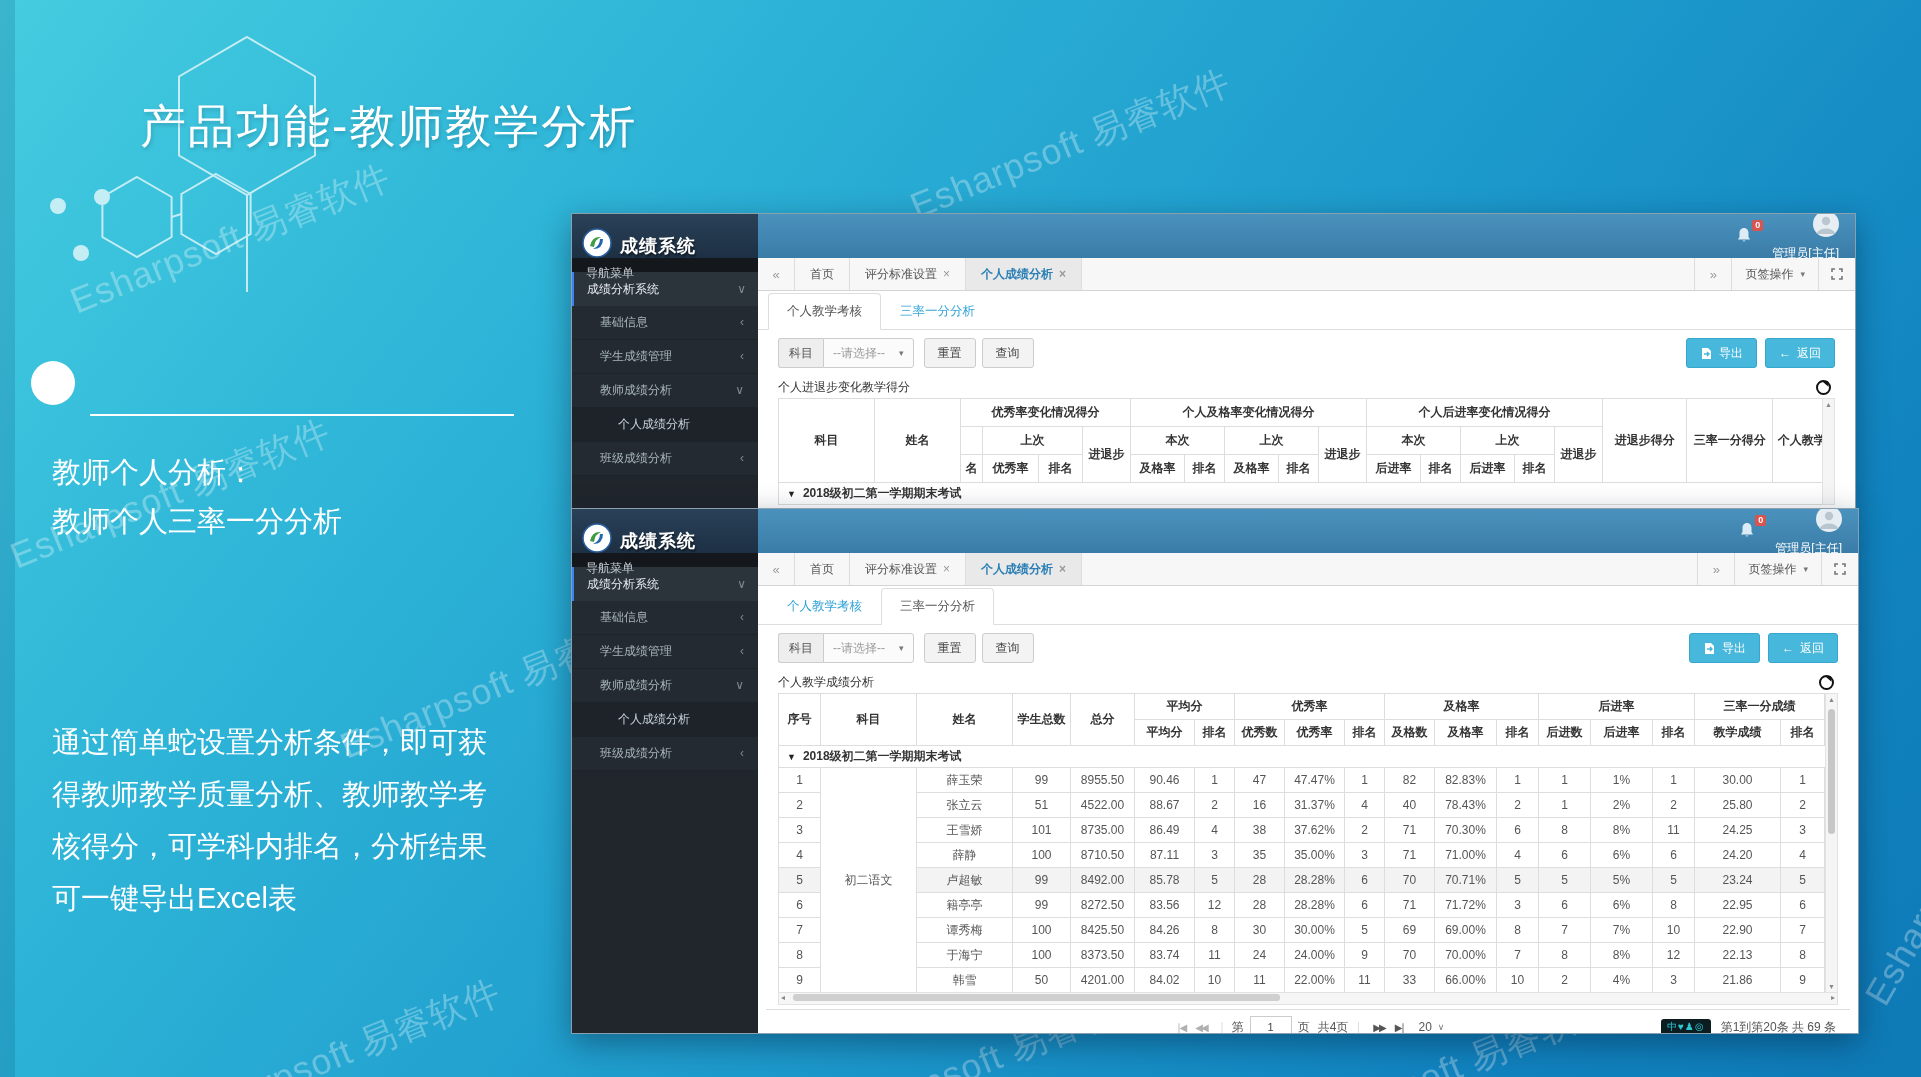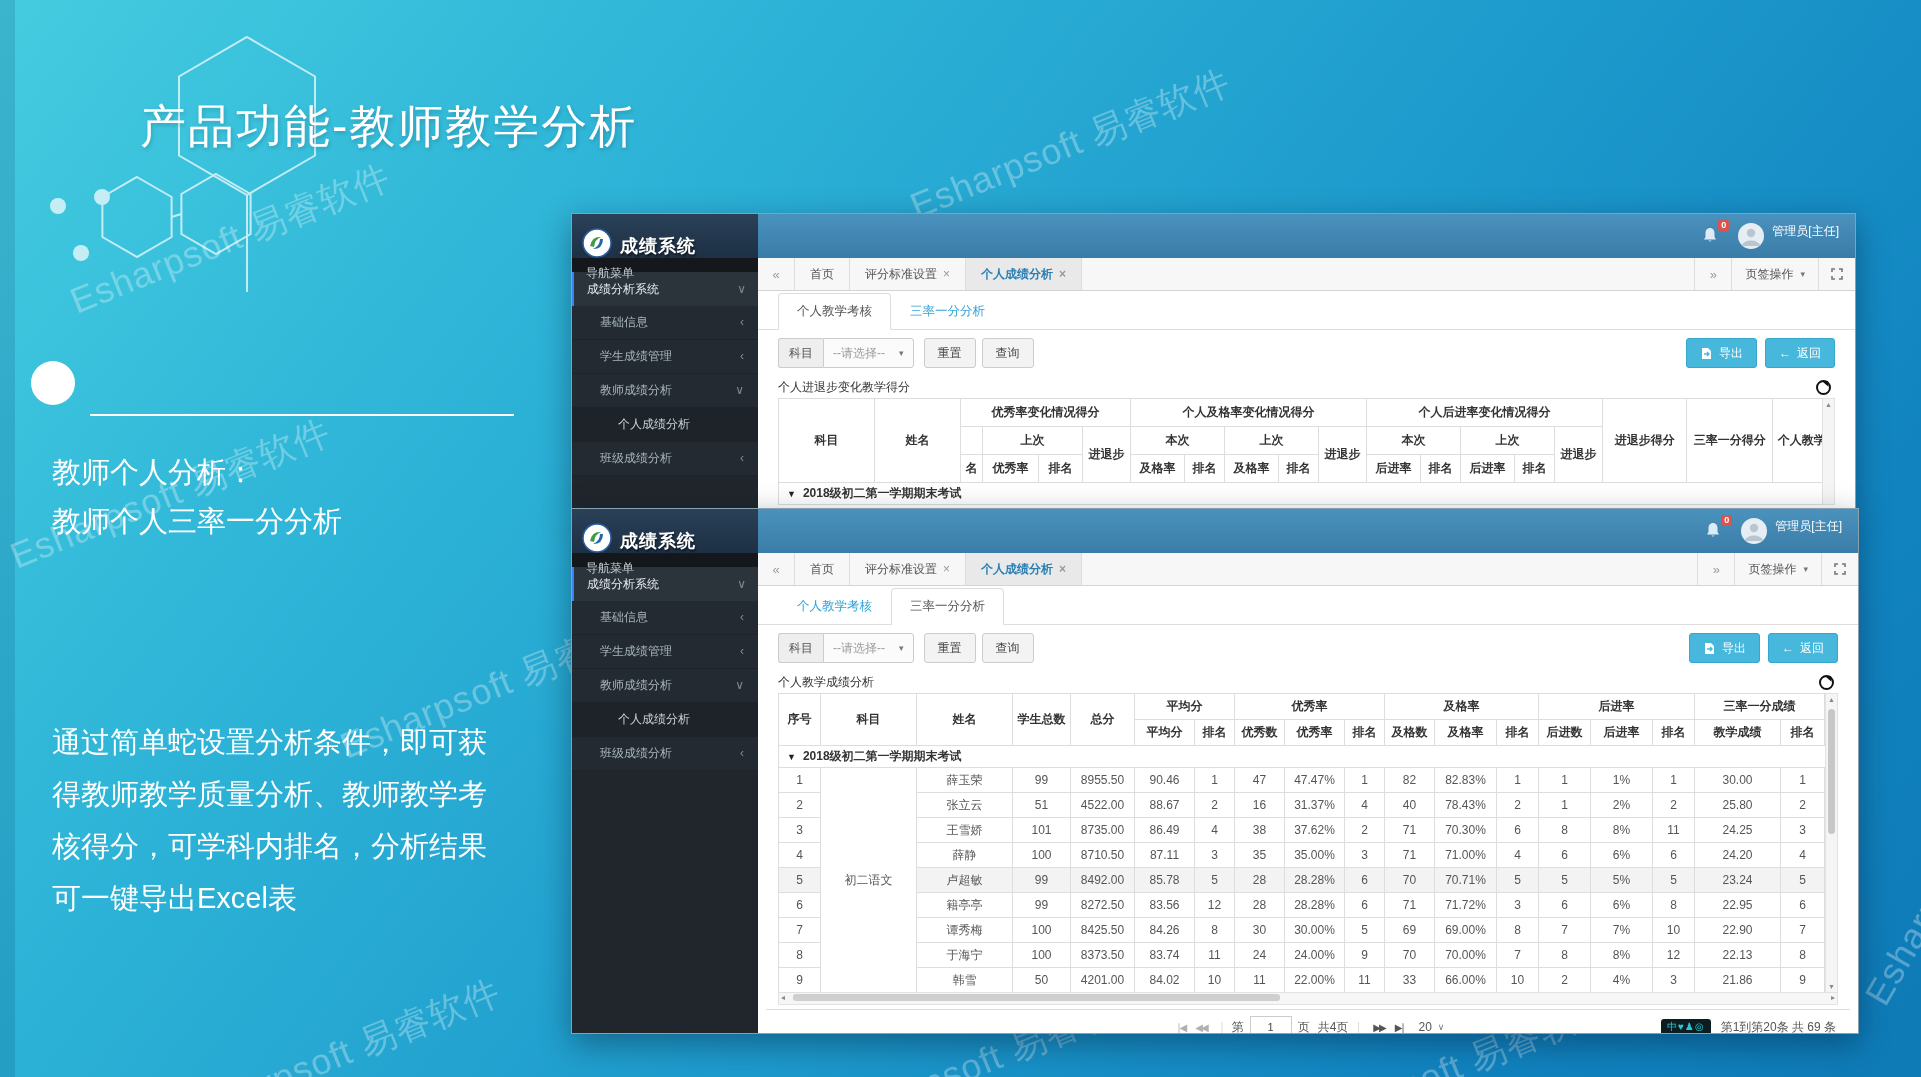--- a/index.html
+++ b/index.html
@@ -17,38 +17,38 @@
 
   
   .app-window{position:absolute;background:#fff;font-size:12px;color:#333;
     box-shadow:0 10px 30px rgba(0,20,45,.40);border:1px solid #8ba0ad;box-sizing:border-box;overflow:hidden;}
   .app-header{height:44px;display:flex;}
   .logo-area{width:186px;flex-shrink:0;background:linear-gradient(#2a4158,#1d3044);display:flex;align-items:flex-end;gap:8px;padding-left:10px;box-sizing:border-box;}
   .logo-title{color:#fff;font-weight:bold;font-size:18px;letter-spacing:1px;text-shadow:1px 2px 2px rgba(0,0,0,.55);}
   .header-main{flex:1;background:linear-gradient(#4a92bd,#3a7ca8);display:flex;justify-content:flex-end;align-items:center;gap:18px;padding-right:16px;}
   .bell-wrap{position:relative;width:18px;height:18px;}
   .badge{position:absolute;top:-7px;right:-9px;background:#d9534f;color:#fff;font-size:9px;line-height:11px;padding:0 3px;border-radius:2px;font-weight:bold;}
-  .user{display:flex;align-items:flex-start;gap:8px;color:#fff;}
+  .user{display:flex;align-items:flex-end;gap:8px;color:#fff;flex-direction:column;}
   .app-body{display:flex;height:calc(100% - 44px);}
   .sidebar{width:186px;flex-shrink:0;background:#20262c;overflow:hidden;}
   .nav-header{height:14px;line-height:30px;padding-left:14px;background:#14181c;color:#c4ccd3;}
   .nav-root{height:34px;line-height:34px;padding:0 12px 0 13px;background:#2c343b;color:#e7edf2;border-left:2px solid #3b82f6;display:flex;justify-content:space-between;box-sizing:border-box;}
   .nav-item{height:33px;line-height:33px;padding:0 14px 0 28px;color:#a9b5be;display:flex;justify-content:space-between;background:#232a31;border-bottom:1px solid #1d2329;}
   .nav-item.deep{padding-left:46px;background:#1d2329;color:#c9d3da;}
   .chev{color:#7f8a93;font-size:12px;}
   .main{flex:1;display:flex;flex-direction:column;background:#fff;min-width:0;}
   .tabstrip{height:32px;flex-shrink:0;background:#f7f7f7;border-bottom:1px solid #d4d4d4;display:flex;align-items:stretch;color:#666;}
   .ts-btn{width:36px;display:flex;align-items:center;justify-content:center;border-right:1px solid #ddd;color:#9a9a9a;font-size:13px;}
   .ts-btn.lft{border-right:none;border-left:1px solid #ddd;}
   .ts-tab{display:flex;align-items:center;gap:6px;padding:0 15px;border-right:1px solid #ddd;color:#555;}
   .ts-tab .x{color:#999;font-size:12px;}
   .ts-tab.active{background:#e9e9e9;color:#2a7fb5;font-weight:bold;}
   .ts-fill{flex:1;}
   .ts-ops{display:flex;align-items:center;gap:7px;padding:0 13px;border-left:1px solid #ddd;color:#555;}
-  .innertabs{height:39px;flex-shrink:0;border-bottom:1px solid #ddd;display:flex;align-items:flex-end;padding-left:20px;box-sizing:border-box;background:#fff;}
+  .innertabs{height:39px;flex-shrink:0;border-bottom:1px solid #ddd;display:flex;align-items:flex-end;padding-left:10px;box-sizing:border-box;background:#fff;}
   .itab{padding:9px 18px;margin-bottom:-1px;border:1px solid transparent;font-size:12.5px;}
   .itab.active{border-color:#ddd;border-bottom-color:#fff;border-radius:4px 4px 0 0;color:#555;background:#fff;}
   .itab.link{color:#31a3d6;}
   .content{flex:1;padding:8px 20px 0;position:relative;min-height:0;box-sizing:border-box;}
   .toolbar{display:flex;align-items:center;height:30px;}
   .addon{background:#eee;border:1px solid #ccc;border-right:none;padding:0 10px;line-height:28px;border-radius:3px 0 0 3px;color:#555;}
   .sel{border:1px solid #ccc;background:#fbfbfb;padding:0 9px;line-height:28px;border-radius:0 3px 3px 0;color:#9b9b9b;display:flex;align-items:center;gap:14px;}
   .caret{font-size:9px;color:#777;}
   .btn{border:1px solid #ccc;background:#f3f3f3;color:#444;padding:0 13px;line-height:28px;border-radius:3px;margin-left:10px;}
   .btn.primary{background:#47b7dc;border-color:#35a7ce;color:#fff;display:flex;align-items:center;gap:6px;margin-left:8px;}

